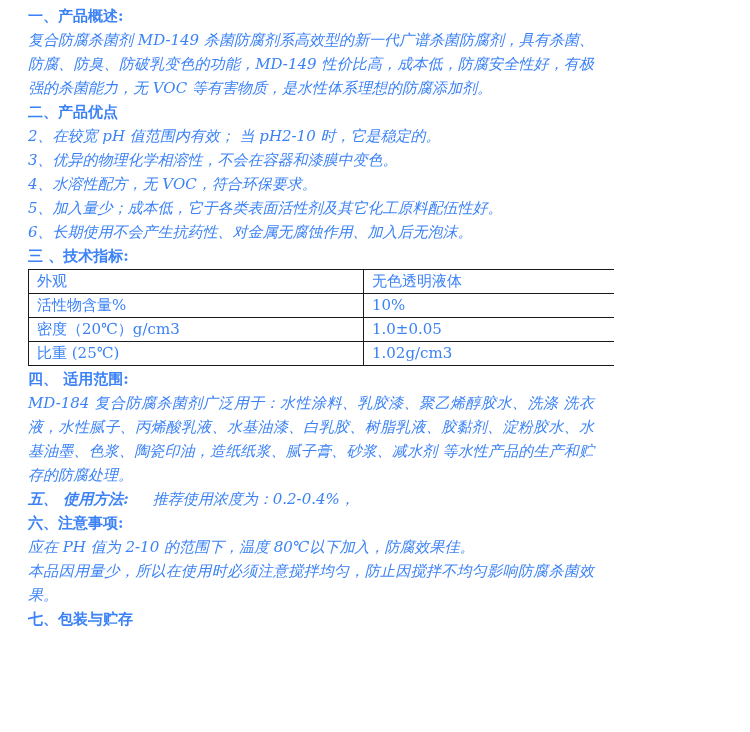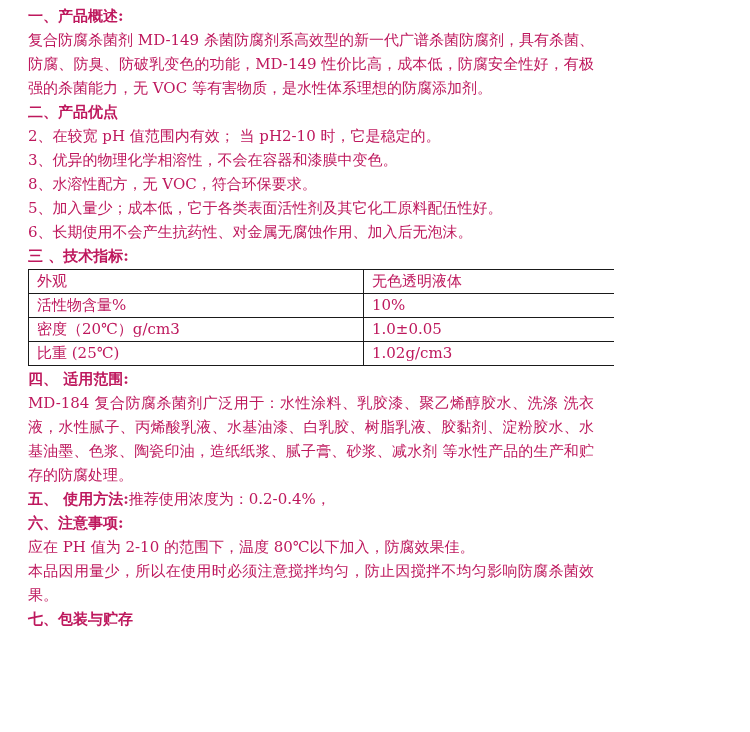--- a/index.html
+++ b/index.html
@@ -7,33 +7,34 @@
     width: 750px; height: 732px; overflow: hidden;
     background: #ffffff;
   }
   .page {
     box-sizing: border-box;
     width: 614px; height: 732px; overflow: hidden;
     padding: 4px 20px 0 28px;
     font-family: "DejaVu Serif", "Liberation Serif", serif;
     font-size: 15px;
     line-height: 24px;
-    color: #be185d;
+    color: #3b82f6;
   }
   .h {
     font-weight: bold;
     text-align: left;
   }
   p, .h { margin: 0; }
   p.body {
     text-align: justify;
+    font-style: italic;
   }
   .h-inline {
     font-weight: bold;
-    margin-right: 0;
+    margin-right: 24px;
   }
   table.specs {
     border-collapse: collapse;
     table-layout: fixed;
     width: 657px;
     margin: 1px 12px 1px 0;
   }
   table.specs td {
     border: 1px solid #1a1a1a;
     padding: 1px 8px;
@@ -50,21 +51,21 @@
 <body>
 
 <div class="page">
 
   <div class="h">一、产品概述:</div>
   <p class="body">复合防腐杀菌剂 MD-149 杀菌防腐剂系高效型的新一代广谱杀菌防腐剂，具有杀菌、防腐、防臭、防破乳变色的功能，MD-149 性价比高，成本低，防腐安全性好，有极强的杀菌能力，无 VOC 等有害物质，是水性体系理想的防腐添加剂。</p>
 
   <div class="h">二、产品优点</div>
   <p class="body">2、在较宽 pH 值范围内有效； 当 pH2-10 时，它是稳定的。</p>
   <p class="body">3、优异的物理化学相溶性，不会在容器和漆膜中变色。</p>
-  <p class="body">8、水溶性配方，无 VOC，符合环保要求。</p>
+  <p class="body">4、水溶性配方，无 VOC，符合环保要求。</p>
   <p class="body">5、加入量少；成本低，它于各类表面活性剂及其它化工原料配伍性好。</p>
   <p class="body">6、长期使用不会产生抗药性、对金属无腐蚀作用、加入后无泡沫。</p>
 
   <div class="h">三 、技术指标:</div>
 
   <table class="specs">
     <tbody>
       <tr>
         <td class="c1">外观</td>
         <td class="c2">无色透明液体</td>

